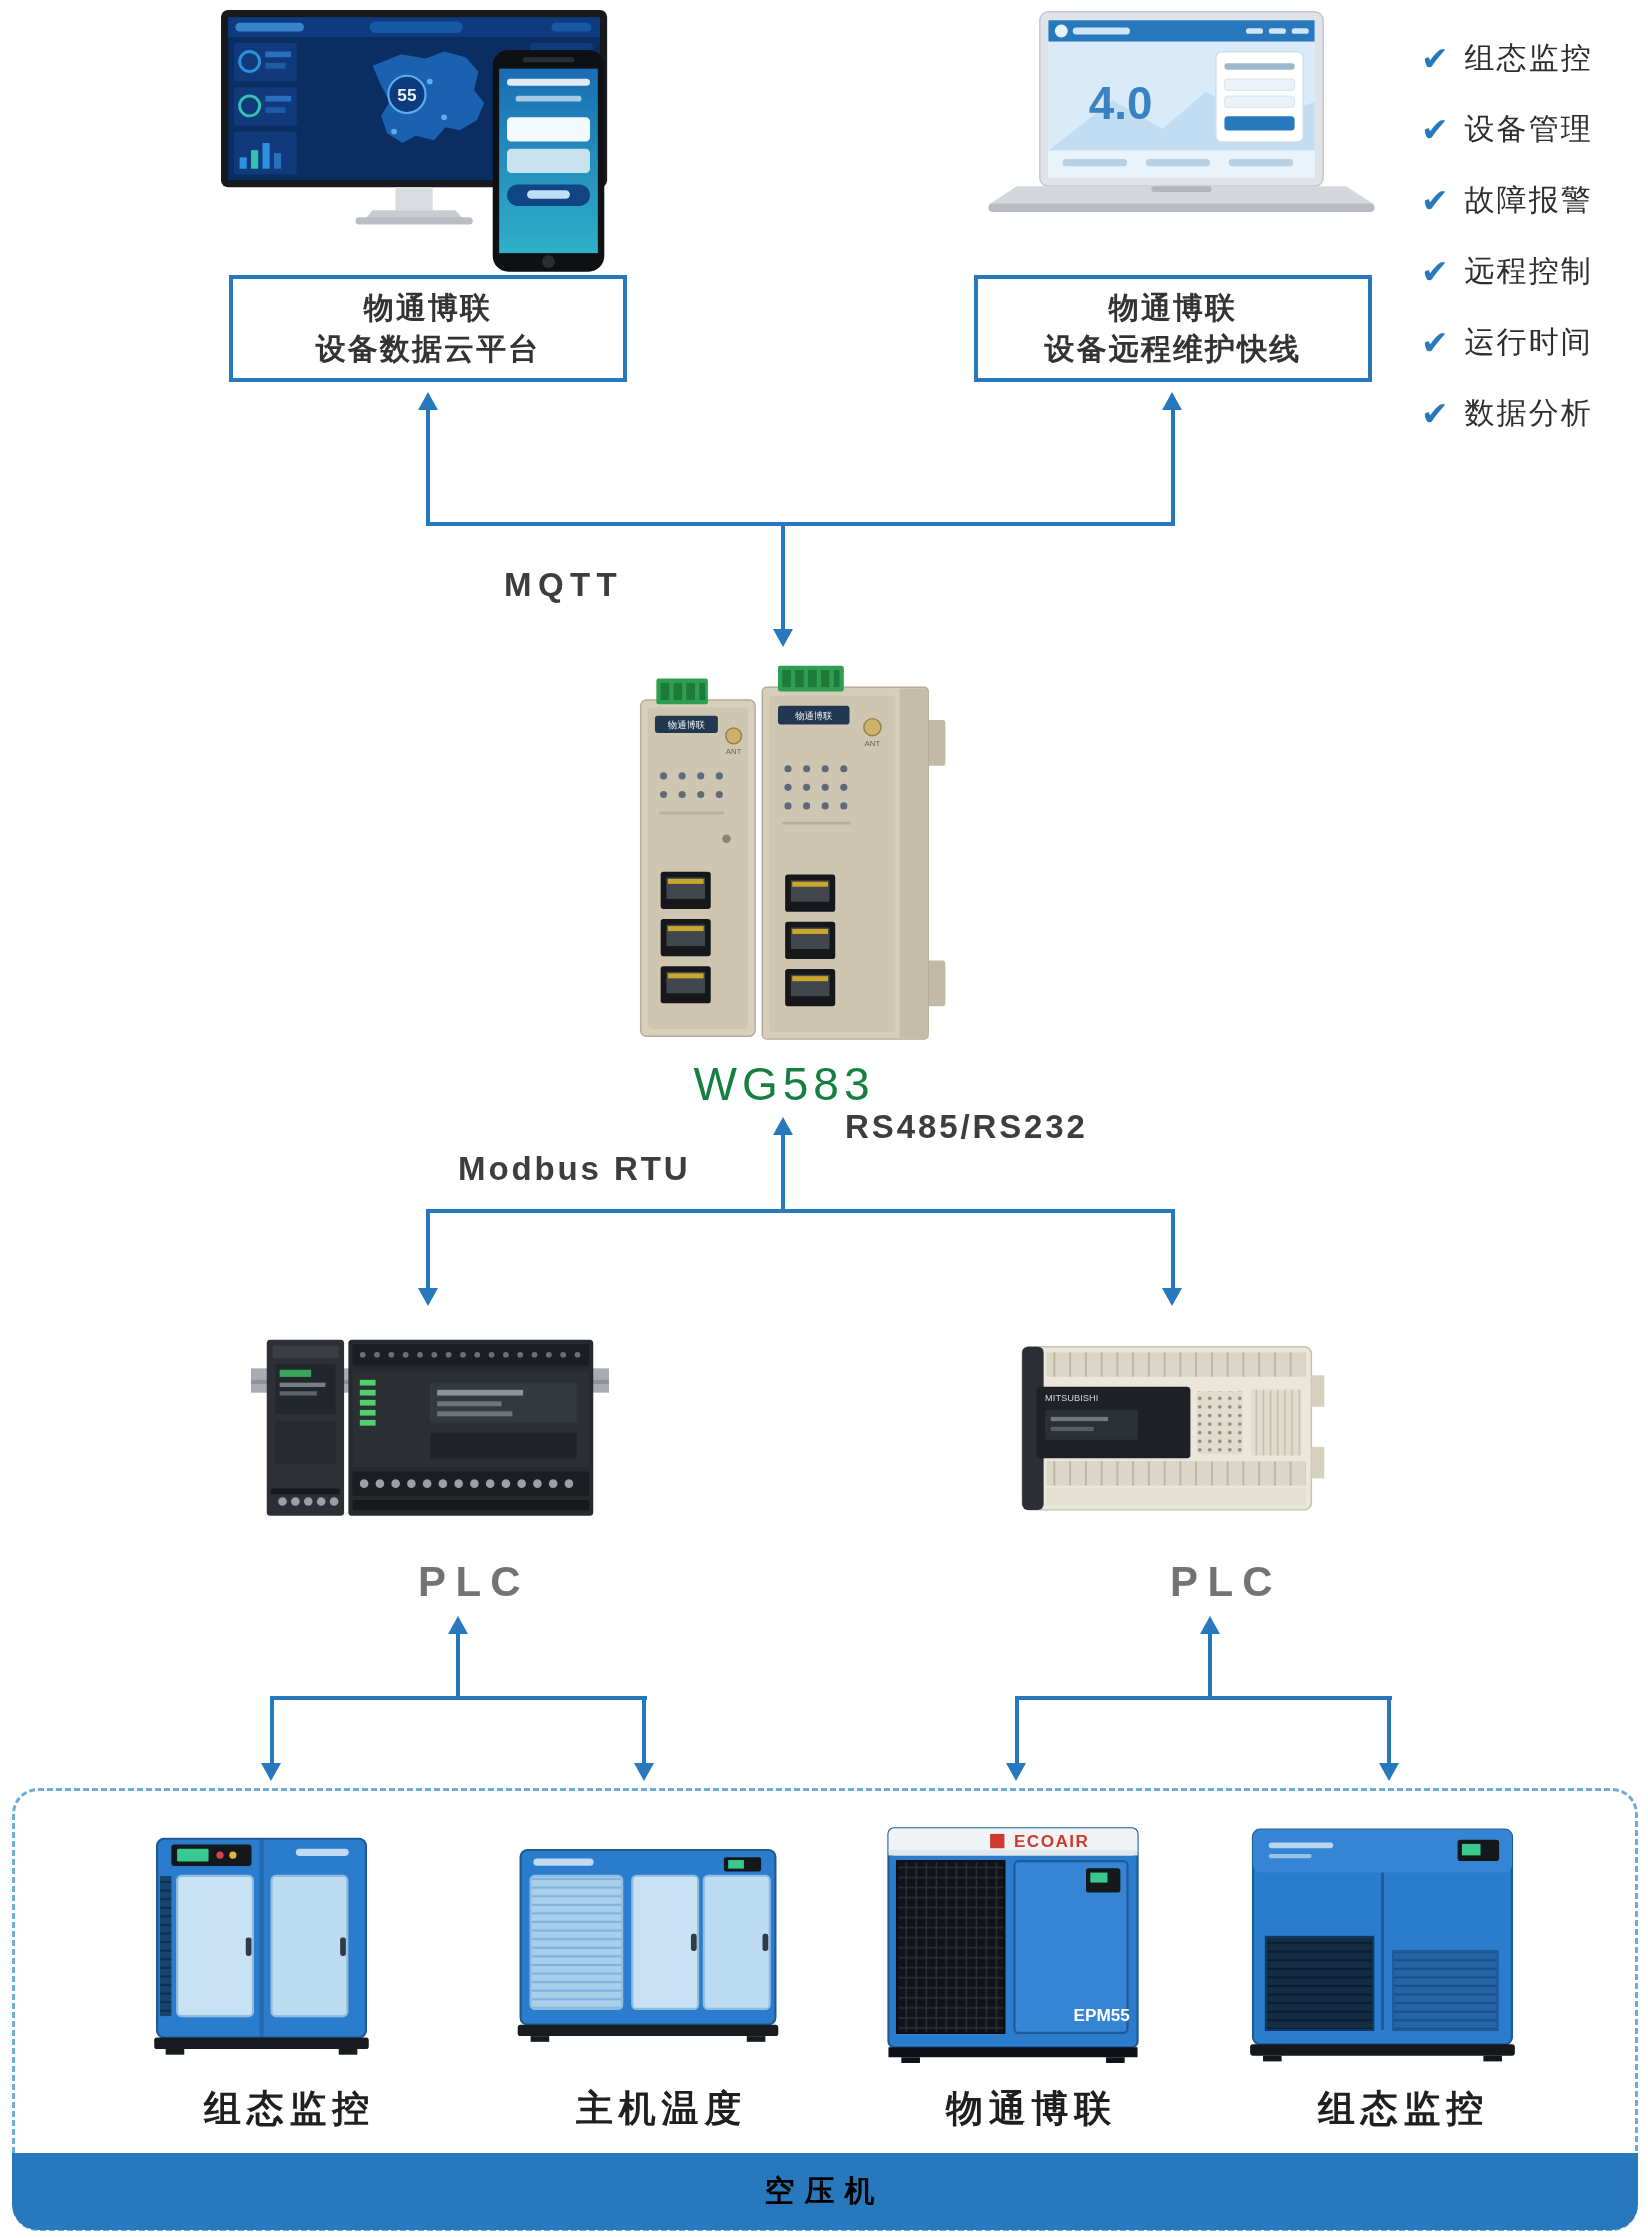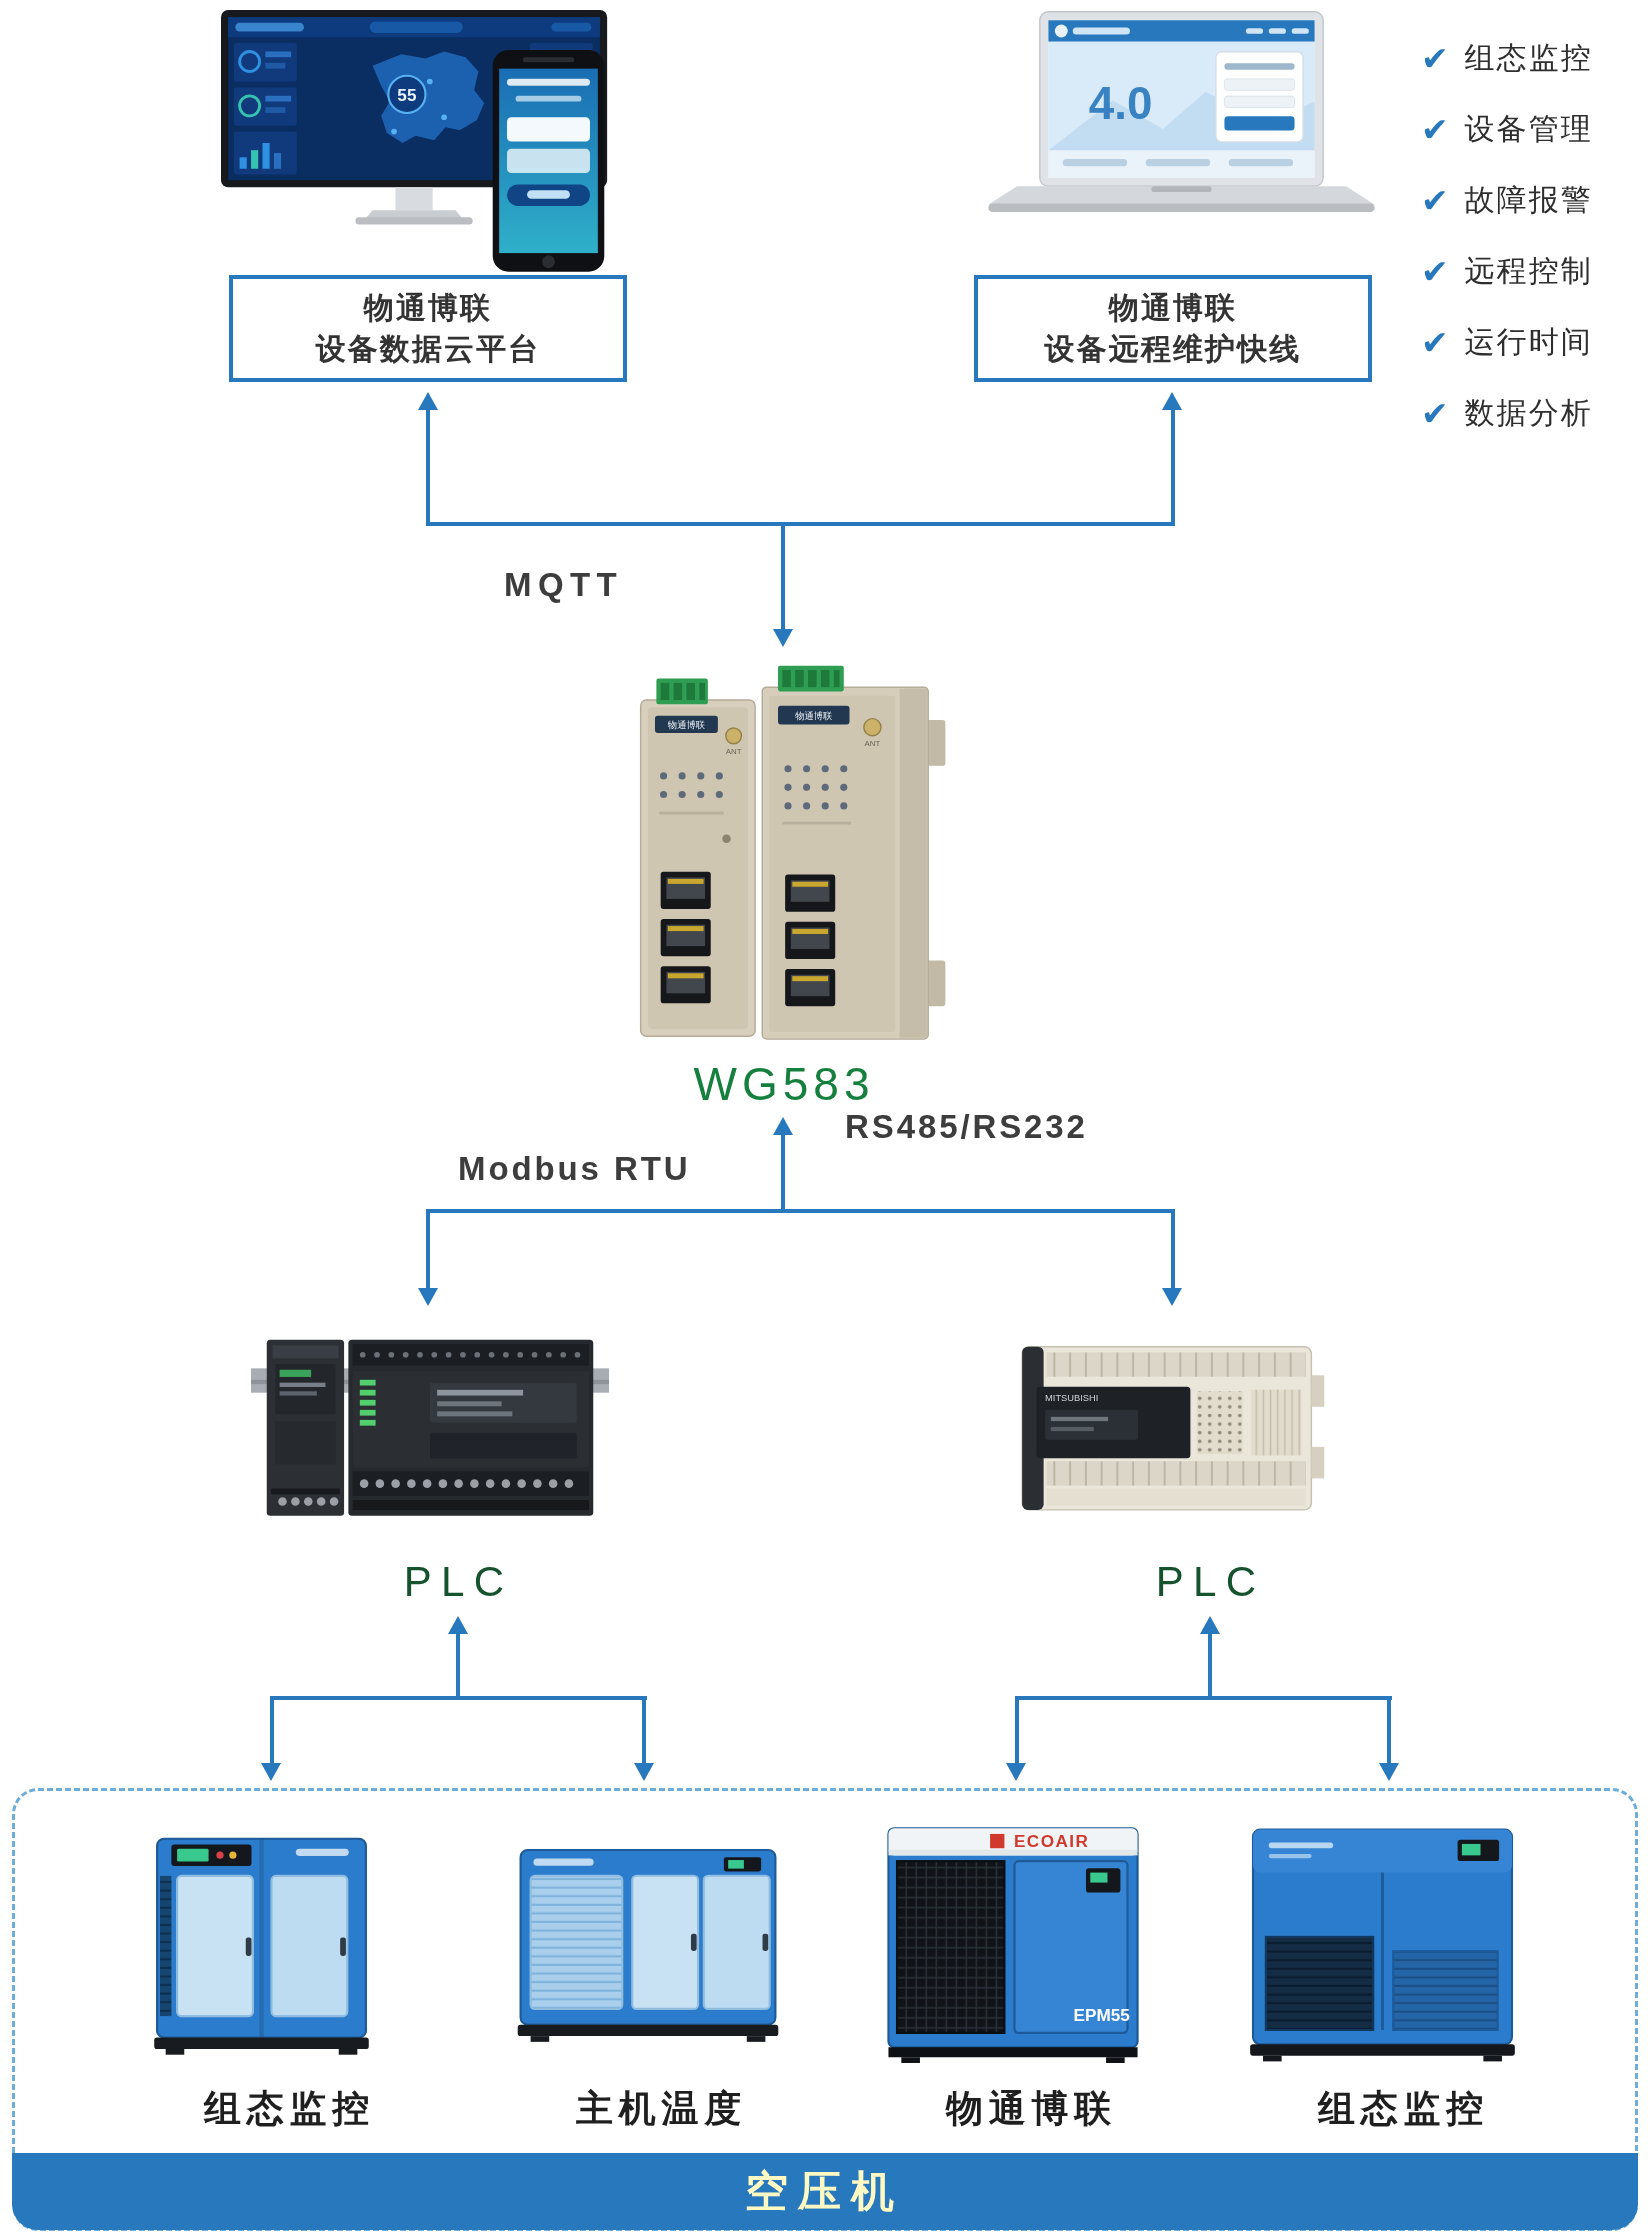--- a/index.html
+++ b/index.html
@@ -16,26 +16,26 @@
   .arr-down{position:absolute;width:0;height:0;border-left:10.7px solid transparent;border-right:10.7px solid transparent;border-top:18.6px solid var(--accent);}
   .label-box{position:absolute;width:398px;height:107px;border:4.3px solid var(--accent);background:#ffffff;
     display:flex;flex-direction:column;justify-content:center;align-items:center;gap:5.7px;}
   .label-box .ln{font-size:30px;font-weight:700;color:#333333;letter-spacing:2.1px;line-height:1.2;}
   .feature-list{position:absolute;left:1421px;top:37px;display:flex;flex-direction:column;gap:29px;}
   .feature{display:flex;align-items:center;gap:15.8px;height:42px;}
   .feature .check{color:var(--accent);font-size:33px;font-weight:700;line-height:1;}
   .feature .ftxt{font-size:30px;color:#2e2e2e;letter-spacing:2.1px;}
   .conn-label{position:absolute;text-align:left;font-size:33px;font-weight:600;color:#3d3d3d;letter-spacing:3.6px;white-space:nowrap;}
   .model-label{position:absolute;text-align:center;font-size:46px;font-weight:500;color:#15803d;letter-spacing:5px;}
-  .plc-label{position:absolute;width:143px;text-align:center;font-size:42px;font-weight:400;color:#14532d;letter-spacing:9.3px;}
+  .plc-label{position:absolute;width:143px;text-align:right;font-size:42px;font-weight:700;color:#737373;letter-spacing:9.3px;}
   .dashed-box{position:absolute;left:11.5px;top:1788px;width:1626px;height:443px;border:3.6px dashed var(--dash);border-radius:26px;background:#ffffff;}
   .comp-label{position:absolute;width:229px;text-align:center;font-size:37px;font-weight:600;color:#1f1f1f;letter-spacing:5.7px;white-space:nowrap;}
   .bottom-bar{position:absolute;left:11.5px;top:2153px;width:1626px;height:77px;background:var(--accent);
     border-radius:0 0 26px 26px;display:flex;align-items:center;justify-content:center;z-index:5;}
-  .bottom-bar .bartxt{color:#fef9c3;font-size:43px;font-weight:700;letter-spacing:10px;}
+  .bottom-bar .bartxt{color:#000000;font-size:30px;font-weight:700;letter-spacing:10px;}
   svg{display:block;}
 </style>
 </head>
 <body>
 
 <div class="canvas">
 
   <svg class="abs" style="left:215px;top:10px" width="401" height="266" viewBox="0 0 560 372">
     <defs>
       <linearGradient id="phoneG" x1="0" y1="0" x2="0" y2="1">

